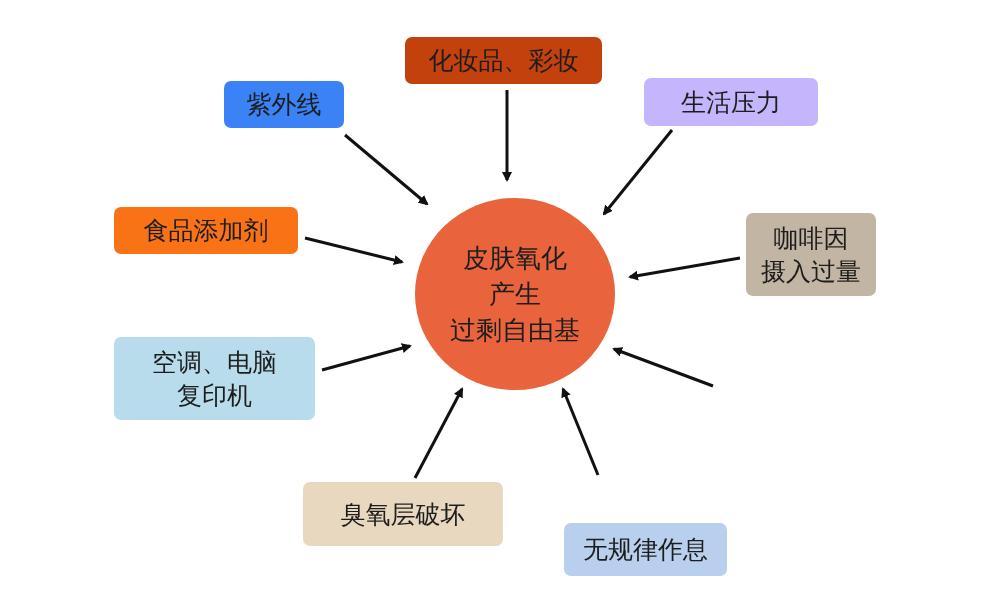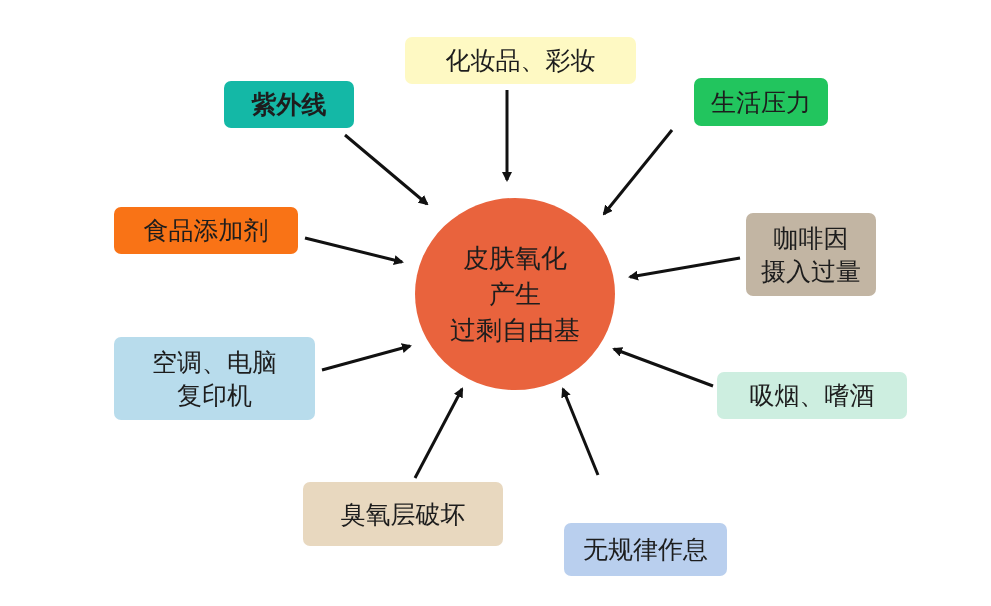--- a/index.html
+++ b/index.html
@@ -38,49 +38,46 @@
       <line x1="598" y1="475" x2="563" y2="389"></line>
     </g>
   </svg>
 
   <div class="center">
     <span>皮肤氧化</span>
     <span>产生</span>
     <span>过剩自由基</span>
   </div>
 
-  <div class="node" style="left:405px;top:37px;width:231px;height:47px;background:#fef9c3;">
+  <div class="node" style="left:405px;top:37px;width:197px;height:47px;background:#c2410c;">
     <span>化妆品、彩妆</span>
   </div>
 
-  <div class="node" style="left:224px;top:81px;width:130px;height:47px;background:#14b8a6;font-weight:bold;">
+  <div class="node" style="left:224px;top:81px;width:120px;height:47px;background:#3b82f6;">
     <span>紫外线</span>
   </div>
 
-  <div class="node" style="left:694px;top:78px;width:134px;height:48px;background:#22c55e;">
+  <div class="node" style="left:644px;top:78px;width:174px;height:48px;background:#c4b5fd;">
     <span>生活压力</span>
   </div>
 
   <div class="node" style="left:114px;top:207px;width:184px;height:47px;background:#f97316;">
     <span>食品添加剂</span>
   </div>
 
   <div class="node" style="left:114px;top:337px;width:201px;height:83px;background:#b8dcec;">
     <span>空调、电脑</span>
     <span>复印机</span>
   </div>
 
   <div class="node" style="left:746px;top:213px;width:130px;height:83px;background:#c2b5a3;">
     <span>咖啡因</span>
     <span>摄入过量</span>
   </div>
 
-  <div class="node" style="left:717px;top:372px;width:190px;height:47px;background:#cdeee0;">
-    <span>吸烟、嗜酒</span>
-  </div>
 
   <div class="node" style="left:303px;top:482px;width:200px;height:64px;background:#e8d8bf;">
     <span>臭氧层破坏</span>
   </div>
 
   <div class="node" style="left:564px;top:487px;width:163px;height:53px;background:#b9cfee;margin-top:36px;">
     <span>无规律作息</span>
   </div>
 
 </div>

